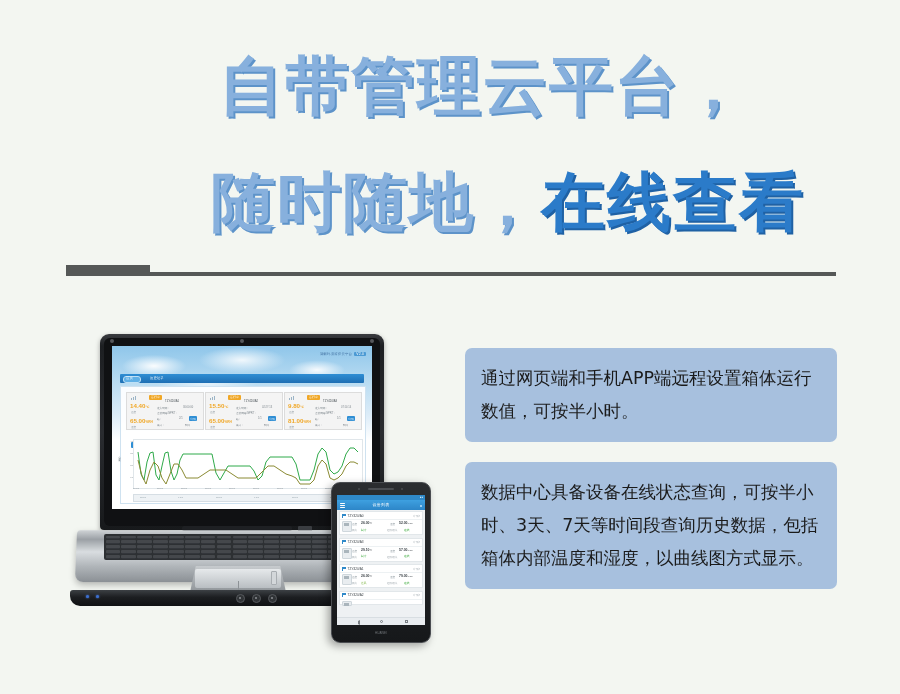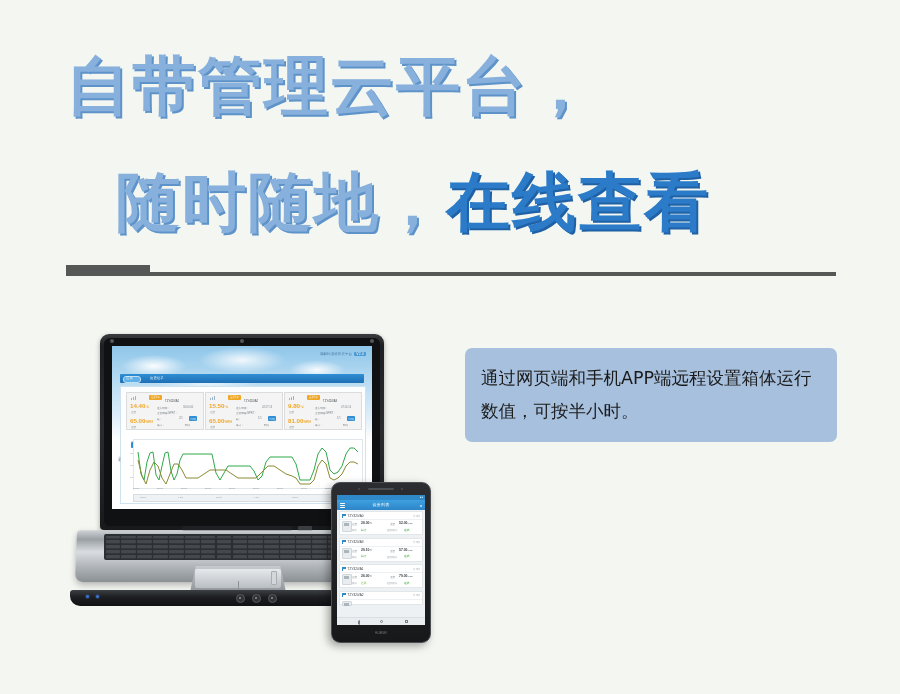--- a/index.html
+++ b/index.html
@@ -5,21 +5,21 @@
   html,body{margin:0;padding:0;}
   body{
     width:900px;height:694px;overflow:hidden;
     background:#f3f6f1;
     font-family:"Liberation Sans","DejaVu Sans",sans-serif;
     position:relative;
   }
   .stage{position:absolute;inset:0;}
 
   
-  .headline{position:absolute;left:0;top:40px;width:900px;height:215px;}
+  .headline{position:absolute;left:0;top:40px;width:900px;height:215px;text-align:center;}
   .hl-line{position:relative;height:92px;white-space:nowrap;}
   .hl-line .txt{
     font-family:"DejaVu Sans","Liberation Sans",sans-serif;
     font-weight:bold;font-size:64px;letter-spacing:2px;
     line-height:92px;display:inline-block;
   }
   .hl1{padding-left:66px;}
   .hl2{padding-left:116px;}
   .c-light{color:#87b0dd;text-shadow:2px 2px 0 #5d93c9;}
   .c-dark{color:#2b7bc9;text-shadow:2px 2px 0 #1f61a4;}
@@ -270,20 +270,23 @@
 
   <div class="divider">
     <div class="thick"></div>
     <div class="thin"></div>
   </div>
 
   <div class="card" id="card1">
     <span>通过网页端和手机APP端远程设置箱体运行数值，可按半小时。</span>
   </div>
 
+  <div class="card" id="card2">
+    <span>数据中心具备设备在线状态查询，可按半小时、3天、7天等时间段查询历史数据，包括箱体内部温度和湿度，以曲线图方式显示。</span>
+  </div>
 
   <div class="laptop">
 
     <div class="lid">
       <div class="cam" style="left:10px;"></div>
       <div class="cam" style="left:140px;"></div>
       <div class="cam" style="right:10px;"></div>
 
       <div class="screen">
         <div class="sky-clouds"></div>

